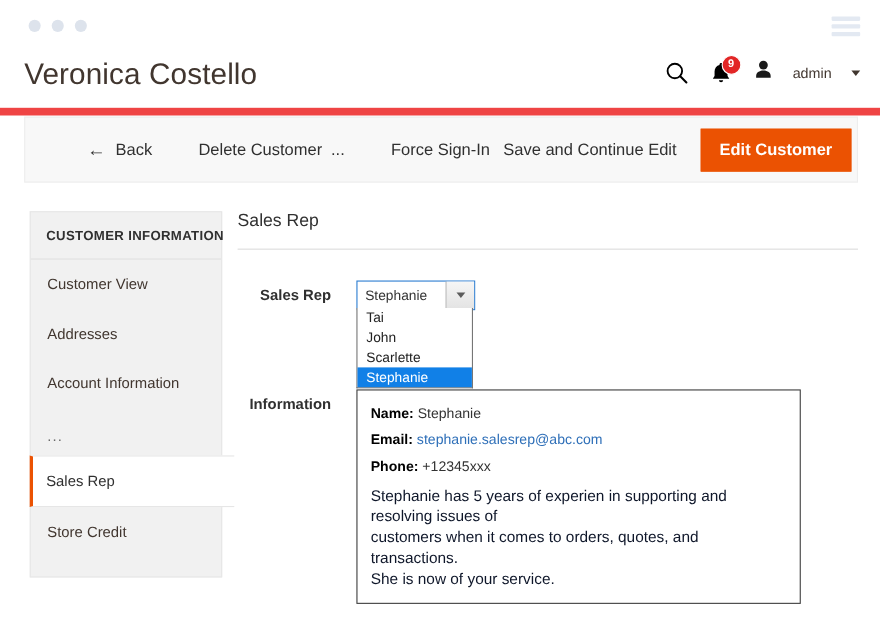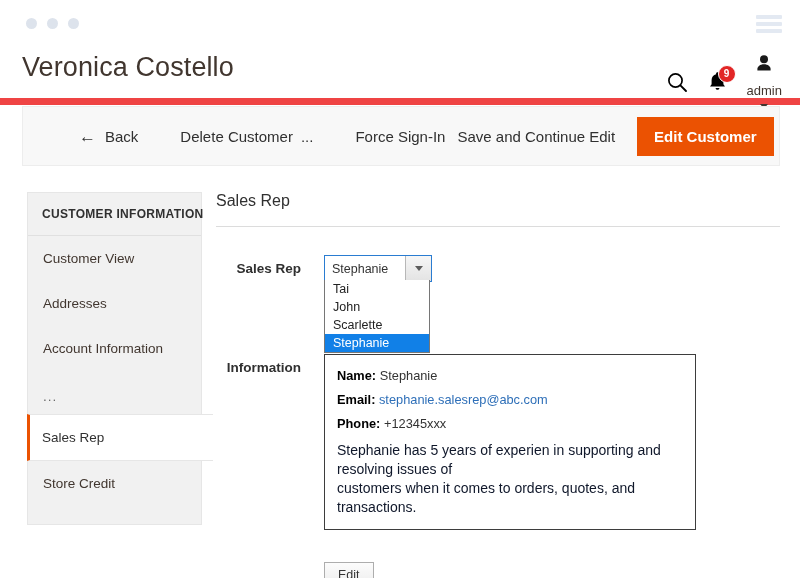--- a/index.html
+++ b/index.html
@@ -100,23 +100,22 @@
     color: #fff;
     font-size: 10px;
     font-weight: bold;
     line-height: 16px;
     text-align: center;
     border: 1.5px solid #fff;
   }
   .admin-box {
     display: flex;
     align-items: center;
-    gap: 6px;
-    cursor: pointer;
-    flex-direction: column;
+    gap: 18px;
+    cursor: pointer;
   }
   .admin-name {
     font-size: 13px;
     color: #41362f;
   }
   .caret-down {
     width: 0; height: 0;
     border-left: 4px solid transparent;
     border-right: 4px solid transparent;
     border-top: 5px solid #41362f;
@@ -304,21 +303,21 @@
     color: #ffffff;
   }
 
   
   .info-row {
     display: flex;
     align-items: flex-start;
     margin-top: 72px;
   }
   .info-box {
-    width: 372px;
+    width: 404px;
     border: 1px solid #3d3d3d;
     background: #ffffff;
     box-sizing: border-box;
     padding: 10px 12px 12px 12px;
   }
   .info-line {
     font-size: 12.8px;
     color: #333333;
     line-height: 21px;
     margin-bottom: 3px;
@@ -451,20 +450,21 @@
         <b>Email:</b>
         <a href="#">stephanie.salesrep@abc.com</a>
       </div>
       <div class="info-line">
         <b>Phone:</b>
         <span>+12345xxx</span>
       </div>
       <div class="info-desc">
         <div>Stephanie has 5 years of experien in supporting and resolving issues of</div>
         <div>customers when it comes to orders, quotes, and transactions.</div>
+        <div>She is now of your service.</div>
       </div>
     </div>
   </div>
 
   <div class="edit-row">
     <button class="btn-edit">Edit</button>
   </div>
 </div>
 
 </body></html>

